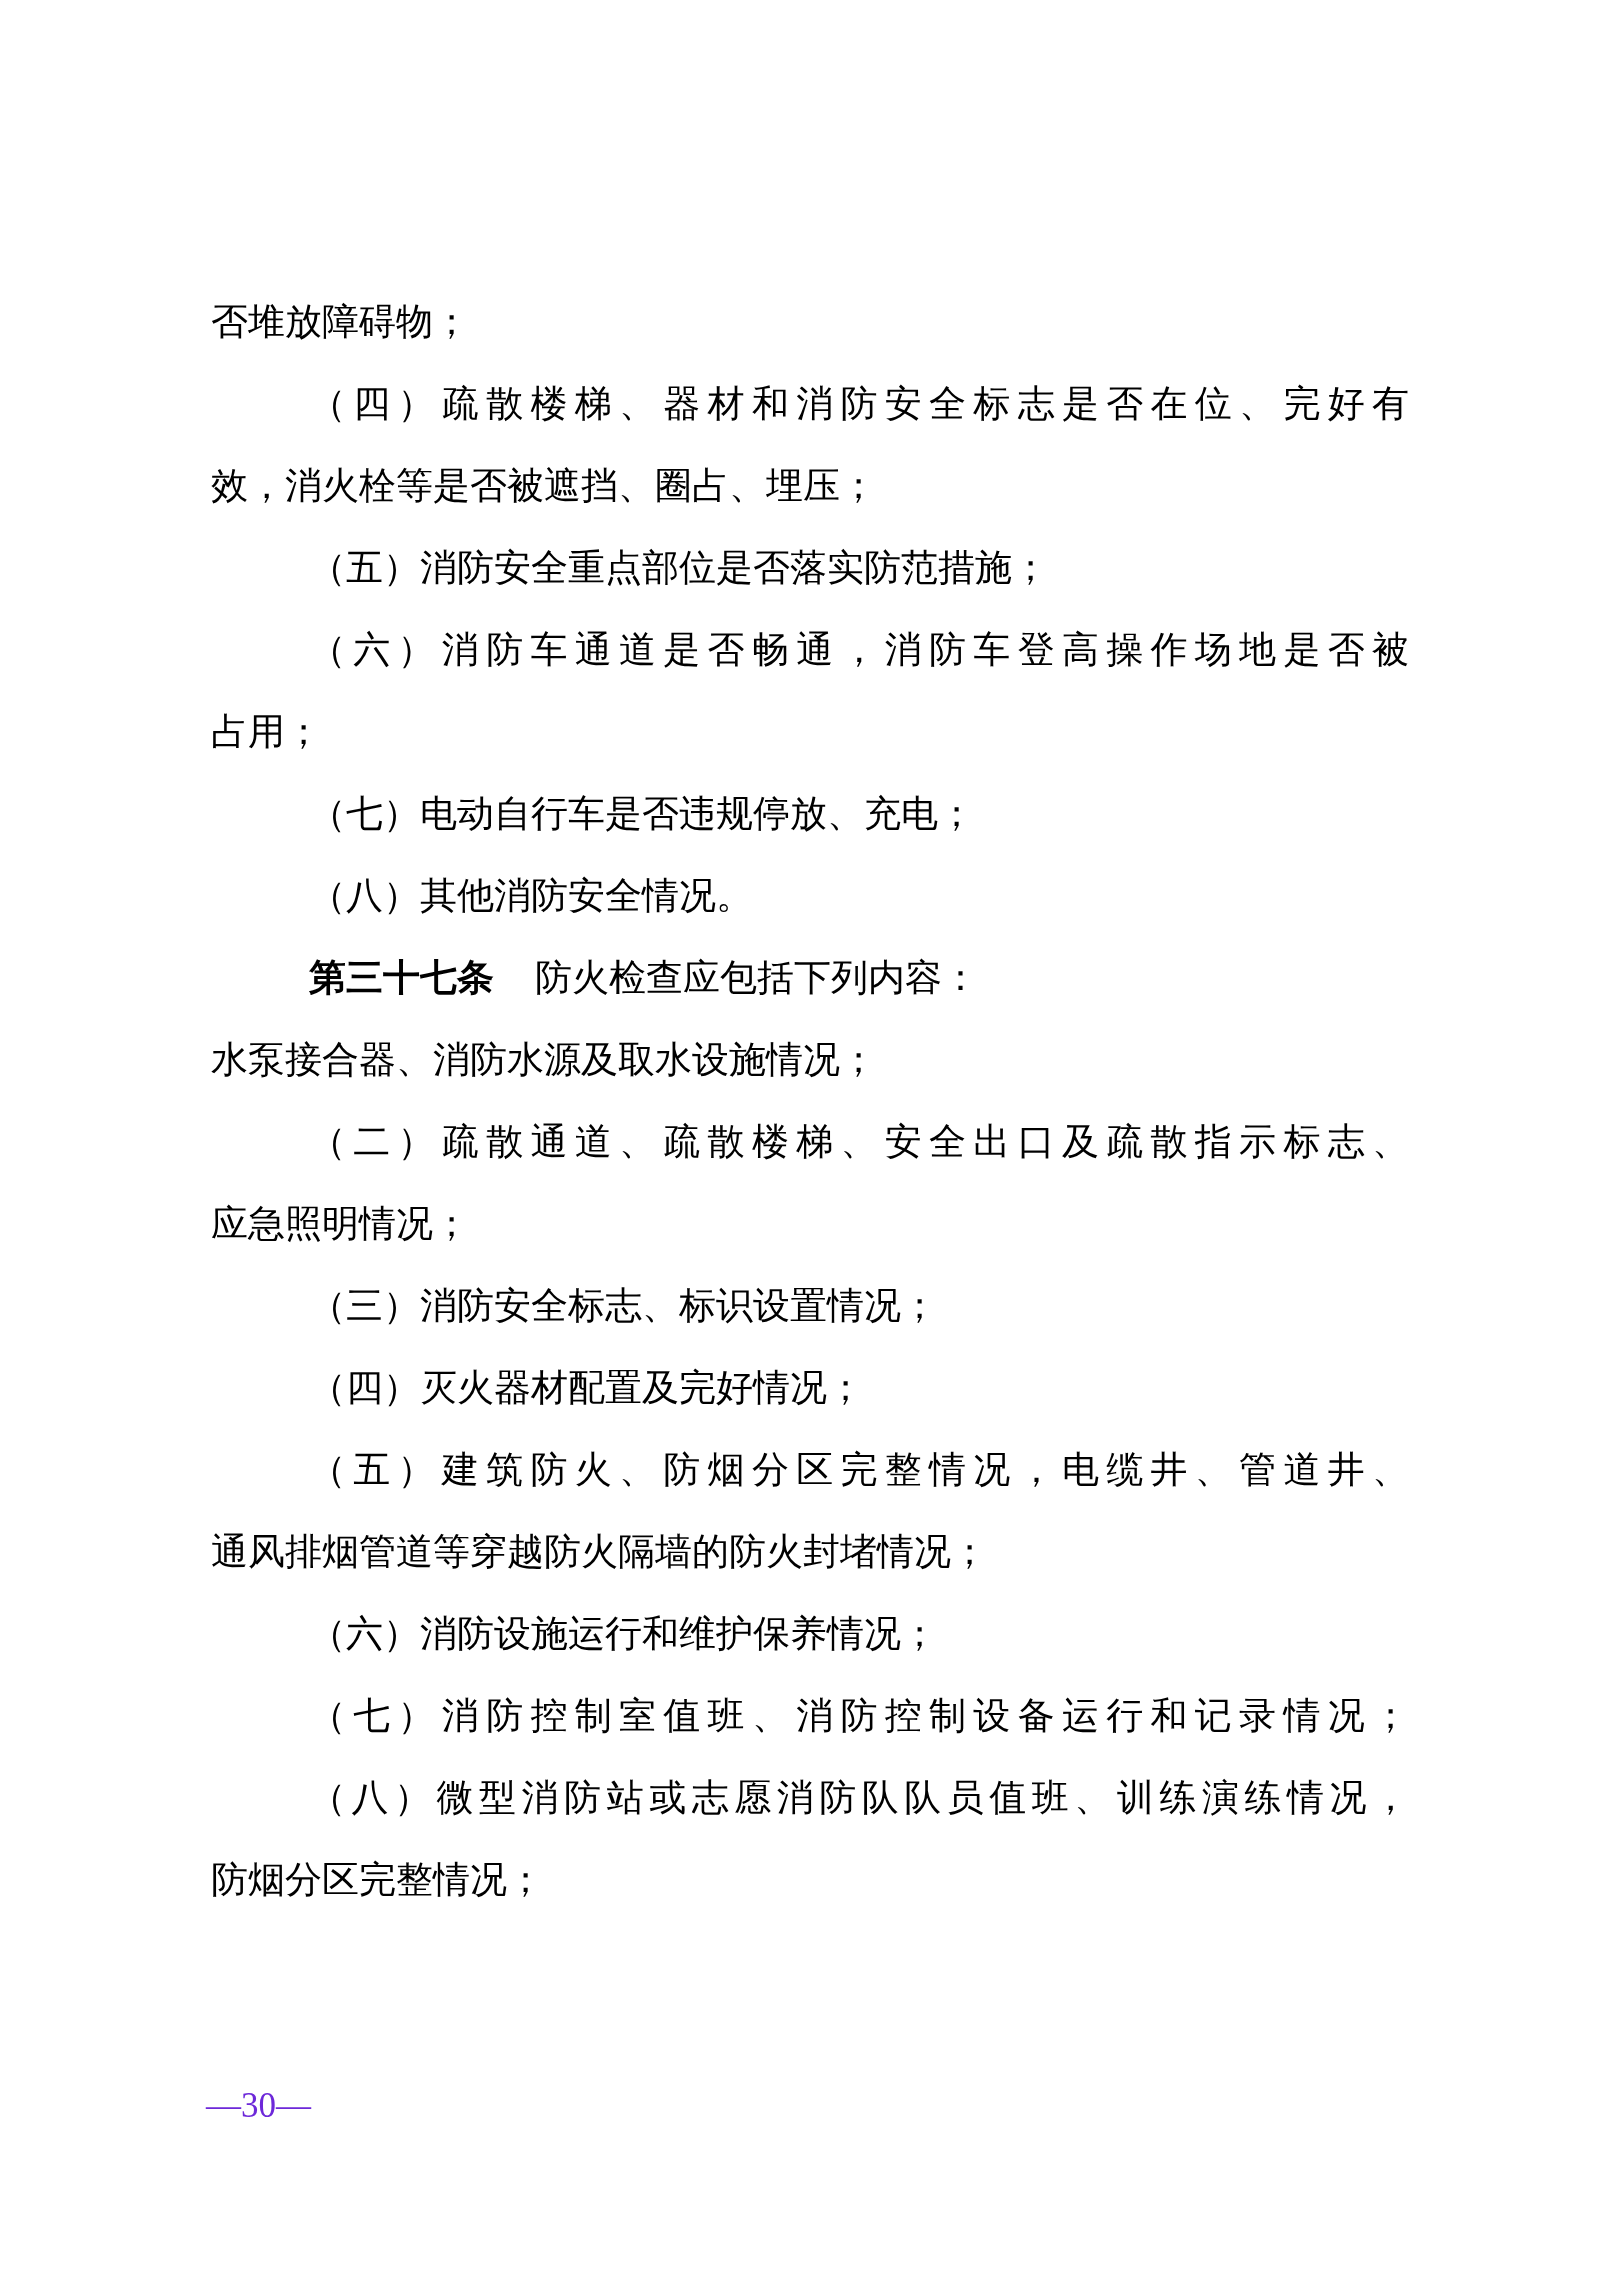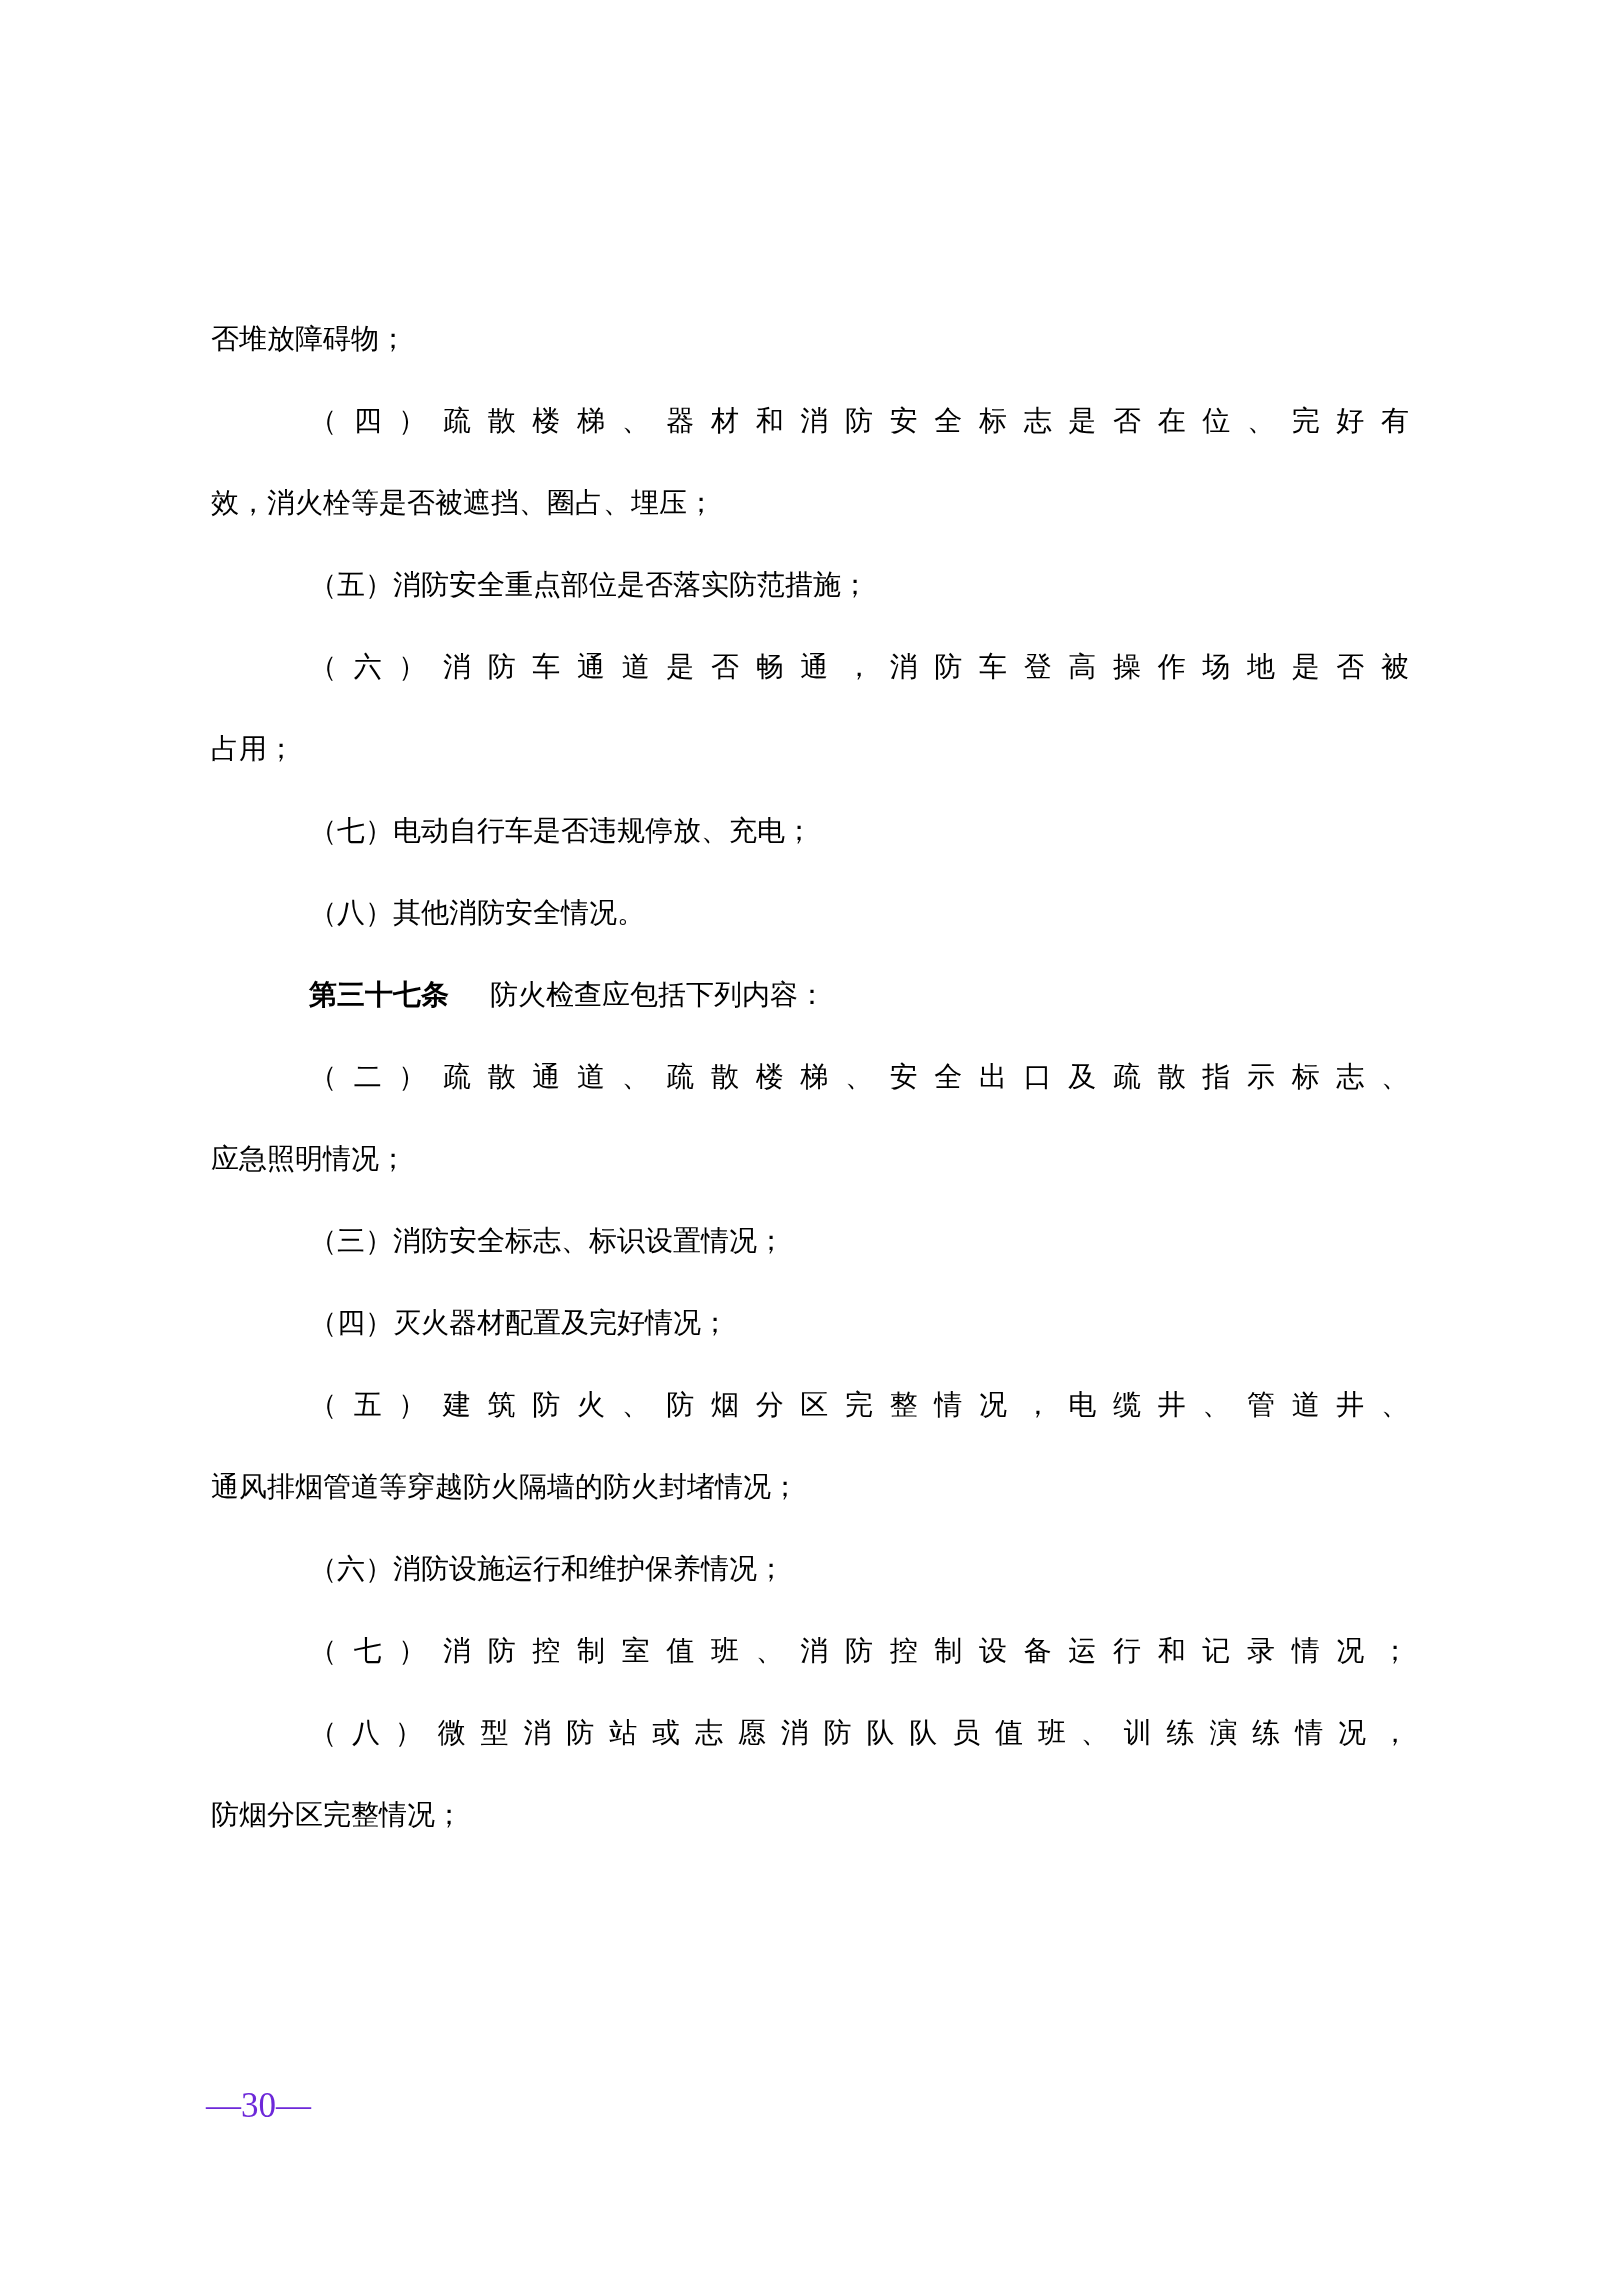--- a/index.html
+++ b/index.html
@@ -12,23 +12,23 @@
     width: 1621px;
     height: 2293px;
     background: #ffffff;
     color: #000000;
     font-family: "Liberation Serif", serif;
     overflow: hidden;
   }
   .content {
     position: absolute;
     left: 211px;
-    top: 298px;
+    top: 281px;
     width: 1198px;
-    font-size: 28px;
+    font-size: 37px;
     line-height: 82px;
     letter-spacing: 0;
   }
   .line {
     white-space: nowrap;
     height: 82px;
   }
   .indent {
     padding-left: 98px;
   }
@@ -58,20 +58,21 @@
   <div class="content">
     <div class="line">否堆放障碍物；</div>
     <div class="line indent justify">（四）疏散楼梯、器材和消防安全标志是否在位、完好有</div>
     <div class="line">效，消火栓等是否被遮挡、圈占、埋压；</div>
     <div class="line indent">（五）消防安全重点部位是否落实防范措施；</div>
     <div class="line indent justify">（六）消防车通道是否畅通，消防车登高操作场地是否被</div>
     <div class="line">占用；</div>
     <div class="line indent">（七）电动自行车是否违规停放、充电；</div>
     <div class="line indent">（八）其他消防安全情况。</div>
     <div class="line indent"><span class="article-no">第三十七条</span><span>防火检查应包括下列内容：</span></div>
+    <div class="line">水泵接合器、消防水源及取水设施情况；</div>
     <div class="line indent justify">（二）疏散通道、疏散楼梯、安全出口及疏散指示标志、</div>
     <div class="line">应急照明情况；</div>
     <div class="line indent">（三）消防安全标志、标识设置情况；</div>
     <div class="line indent">（四）灭火器材配置及完好情况；</div>
     <div class="line indent justify">（五）建筑防火、防烟分区完整情况，电缆井、管道井、</div>
     <div class="line">通风排烟管道等穿越防火隔墙的防火封堵情况；</div>
     <div class="line indent">（六）消防设施运行和维护保养情况；</div>
     <div class="line indent justify">（七）消防控制室值班、消防控制设备运行和记录情况；</div>
     <div class="line indent justify">（八）微型消防站或志愿消防队队员值班、训练演练情况，</div>
     <div class="line">防烟分区完整情况；</div>

